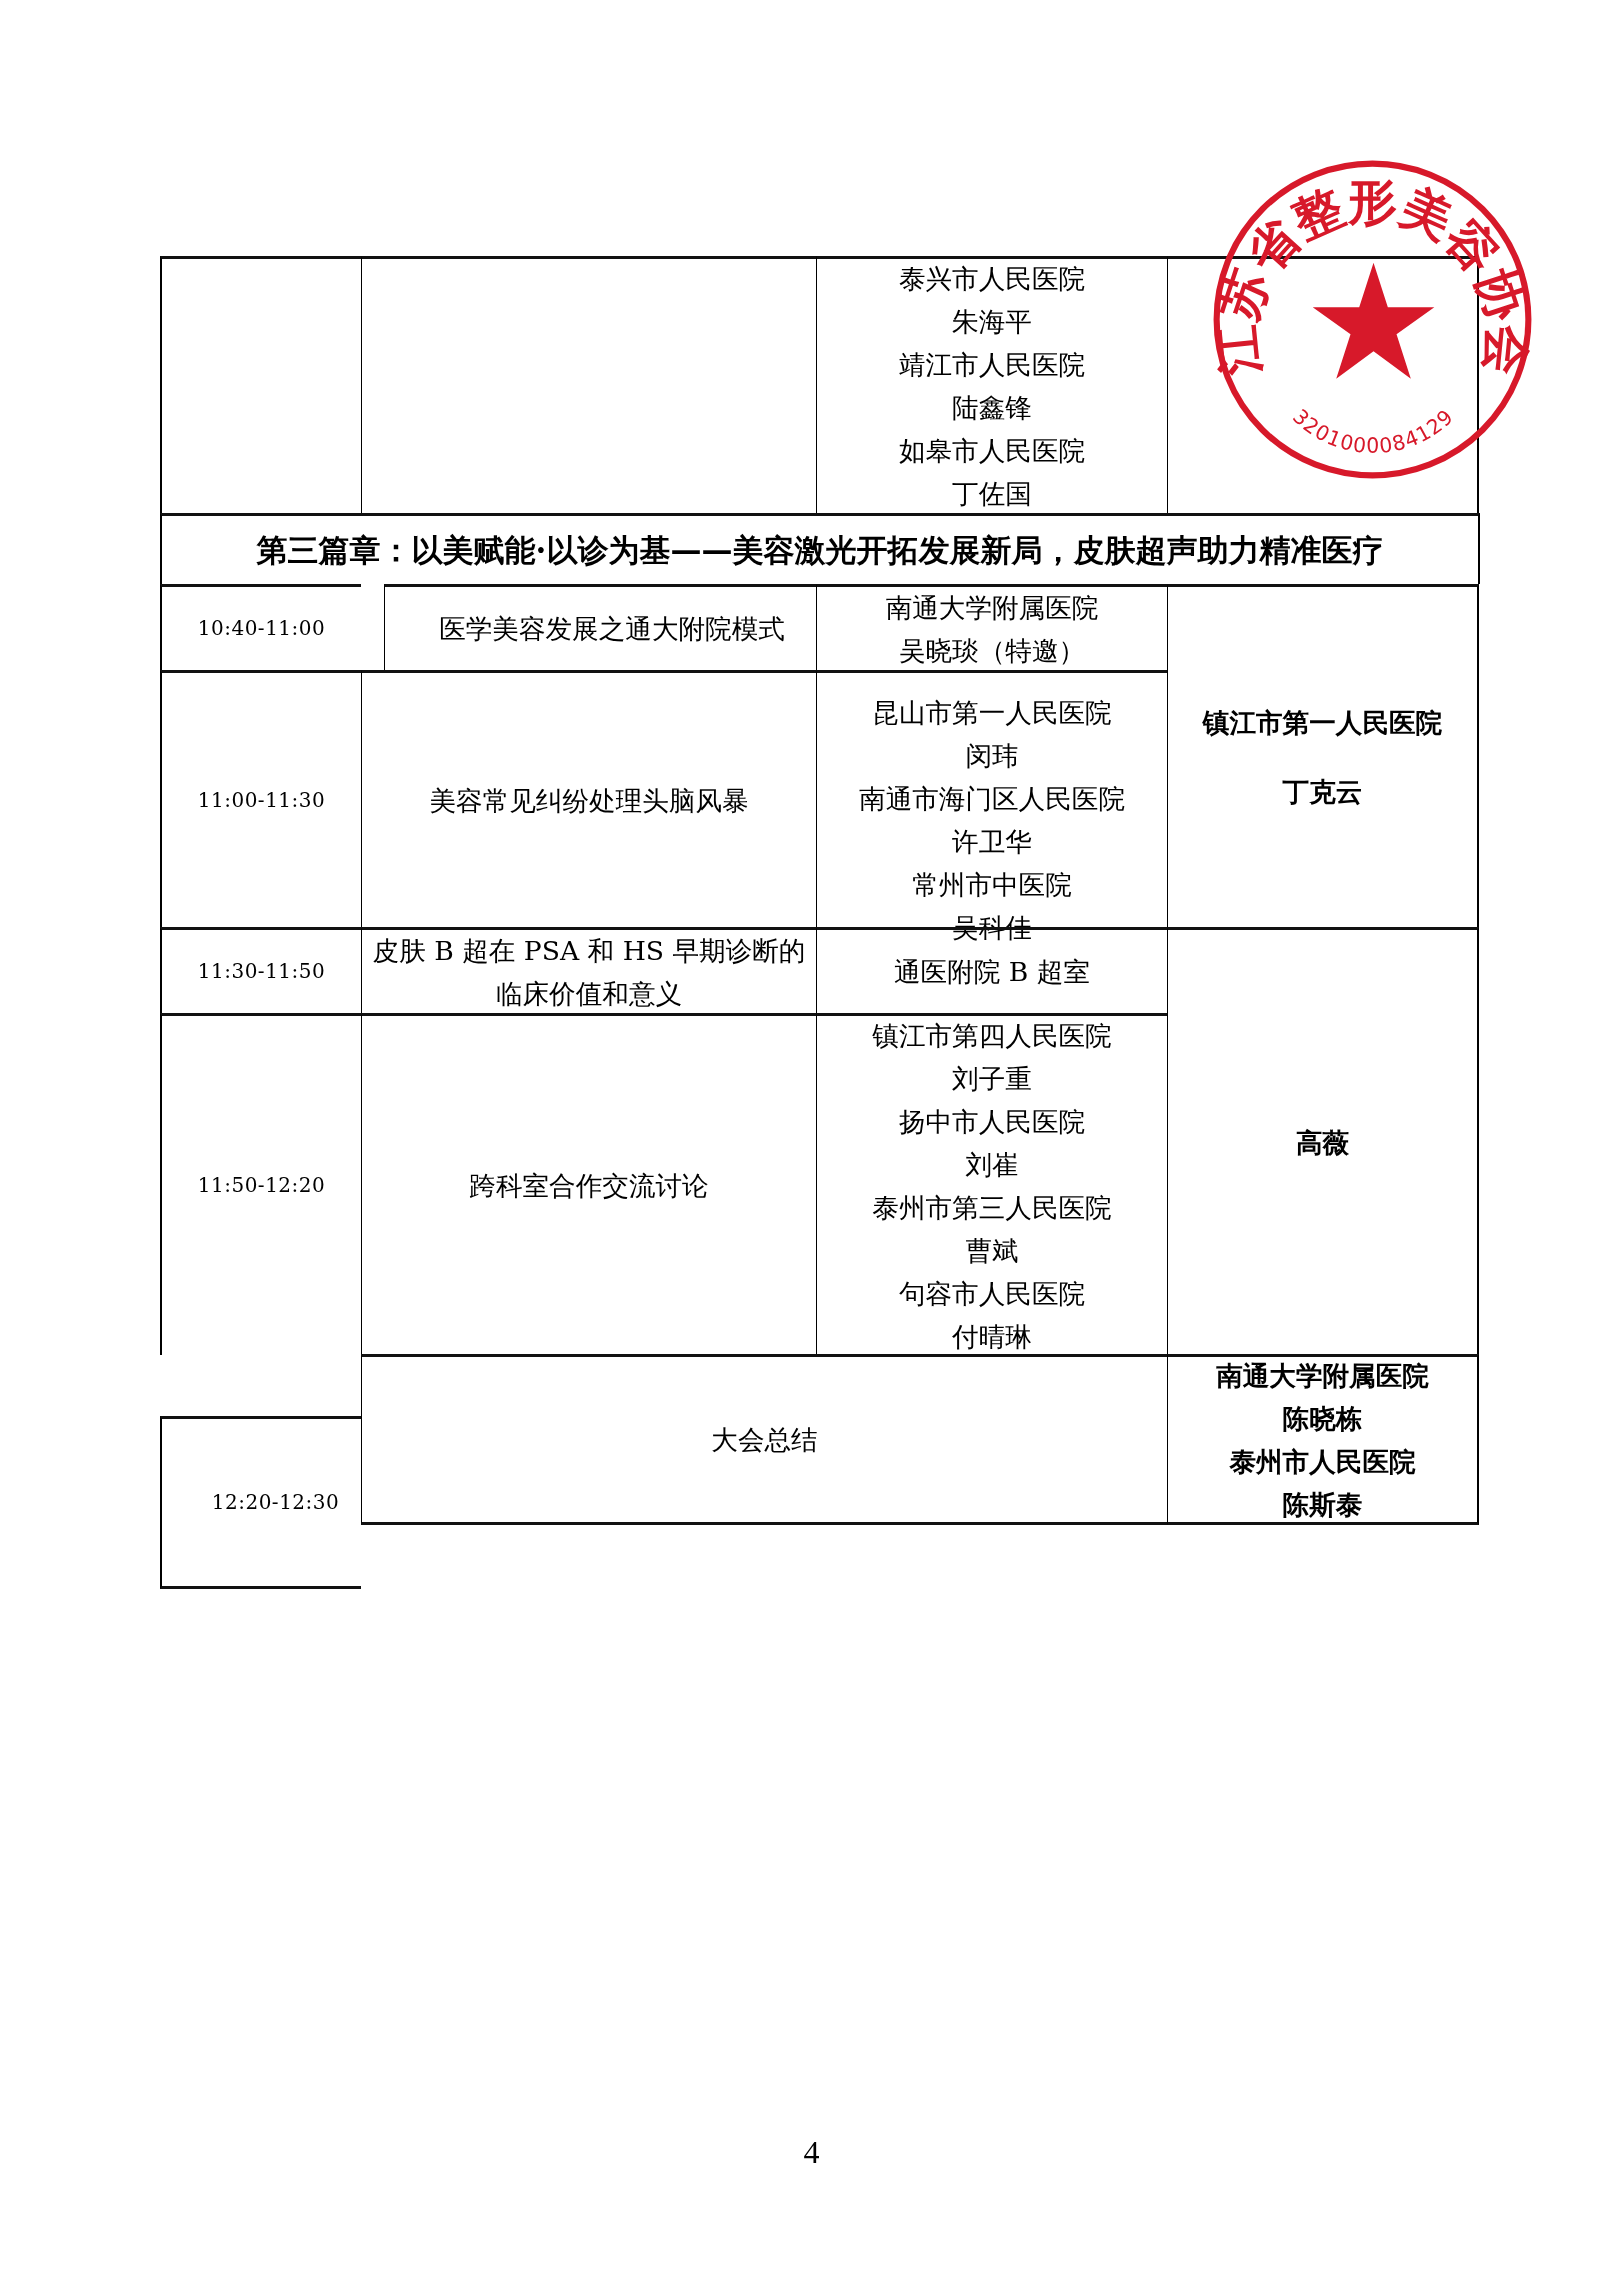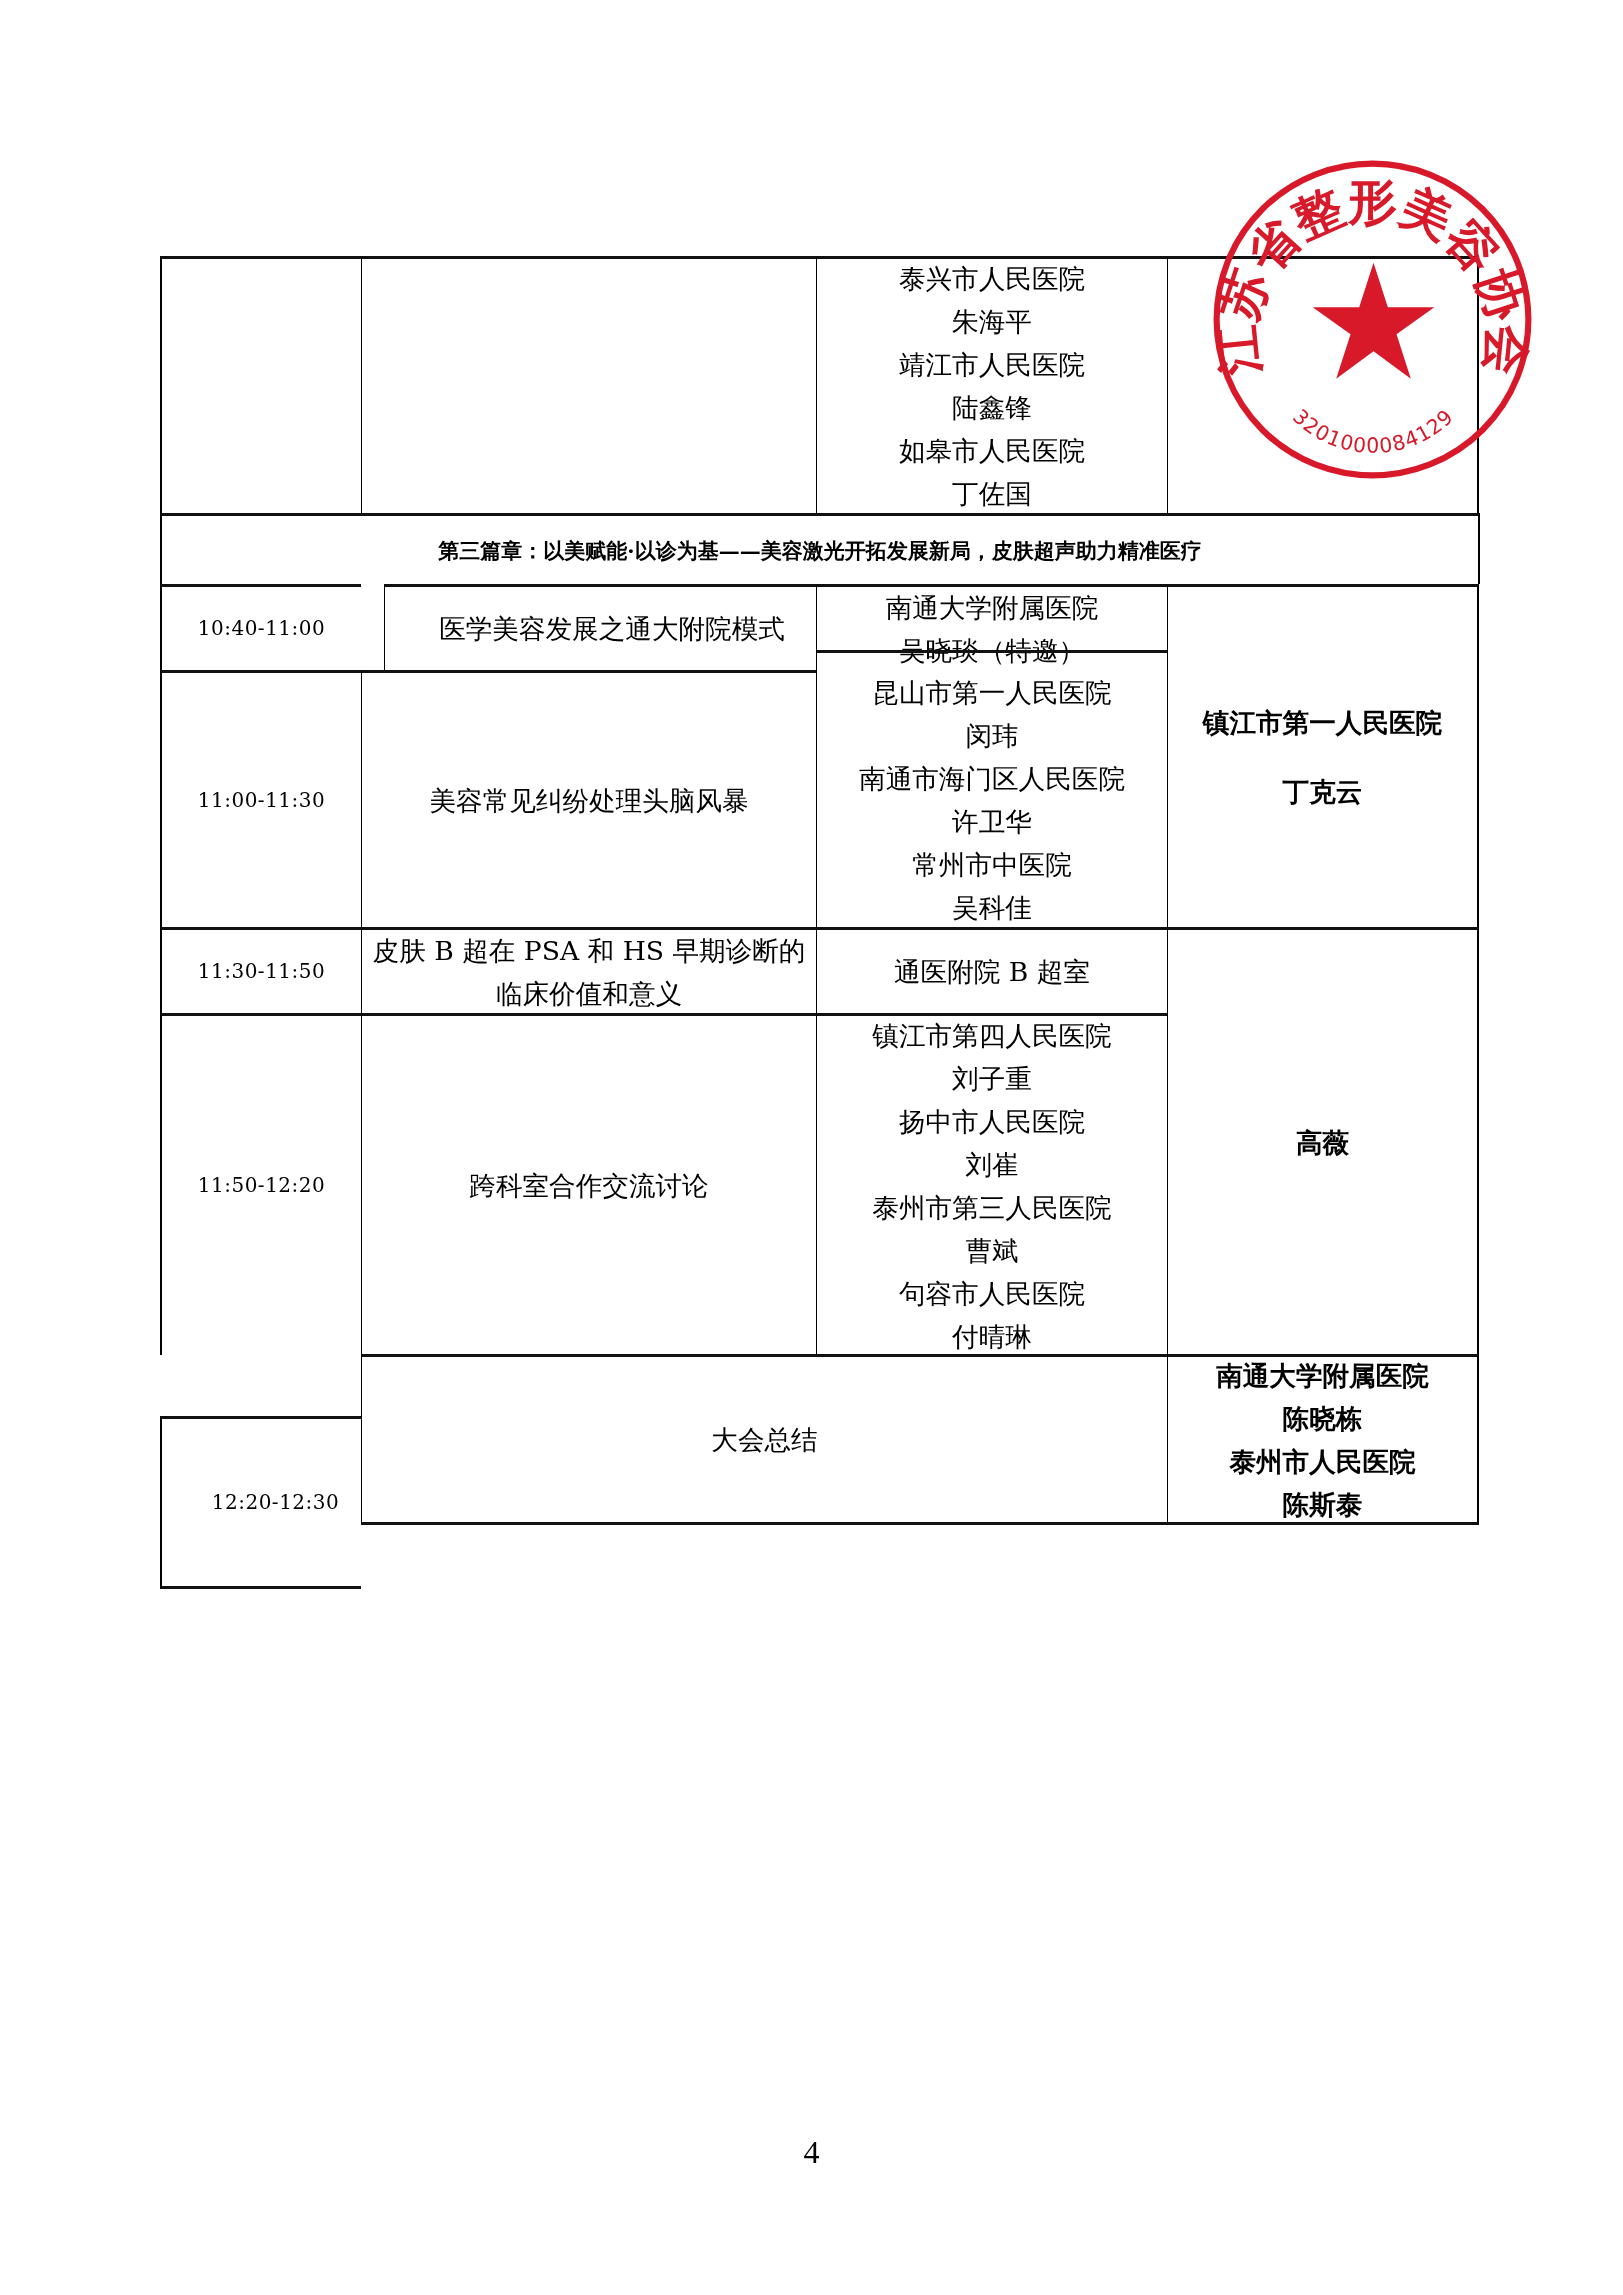--- a/index.html
+++ b/index.html
@@ -45,21 +45,21 @@
     .cell.right { border-right: 2.6px solid #000; }
     .cell.bottom { border-bottom: 3.1px solid #111; }
     .cell.first { border-left: 2.6px solid #000; }
     .cell.rowtop { border-top: 3.1px solid #111; }
     .cell .line { display: block; white-space: nowrap; }
     .cell.mod { font-weight: bold; line-height: 63px; }
     .cell.mod2 { font-weight: bold; line-height: 43px; }
     .cell.time { font-family: "DejaVu Serif", "Liberation Serif", serif; font-size: 20px; letter-spacing: 0.5px; }
     .chapter {
       font-weight: bold;
-      font-size: 21px;
+      font-size: 31px;
     }
 
     
     .seal {
       position: absolute;
       left: 1211px;
       top: 158px;
       width: 323px;
       height: 323px;
       pointer-events: none;
@@ -113,21 +113,21 @@
       <span class="line">镇江市第一人民医院</span>
       <span class="line">丁克云</span>
     </div>
 
     <div class="cell first rowtop time" style="left:0;top:414px;width:201px;height:257px;">
       <span class="line">11:00-11:30</span>
     </div>
     <div class="cell rowtop" style="left:201px;top:414px;width:455px;height:257px;">
       <span class="line">美容常见纠纷处理头脑风暴</span>
     </div>
-    <div class="cell rowtop" style="left:656px;top:394px;width:351px;height:296px;">
+    <div class="cell rowtop" style="left:656px;top:414px;width:351px;height:296px;">
       <span class="line">昆山市第一人民医院</span>
       <span class="line">闵玮</span>
       <span class="line">南通市海门区人民医院</span>
       <span class="line">许卫华</span>
       <span class="line">常州市中医院</span>
       <span class="line">吴科佳</span>
     </div>
 
     <div class="cell first rowtop time" style="left:0;top:671px;width:201px;height:86px;">
       <span class="line">11:30-11:50</span>

